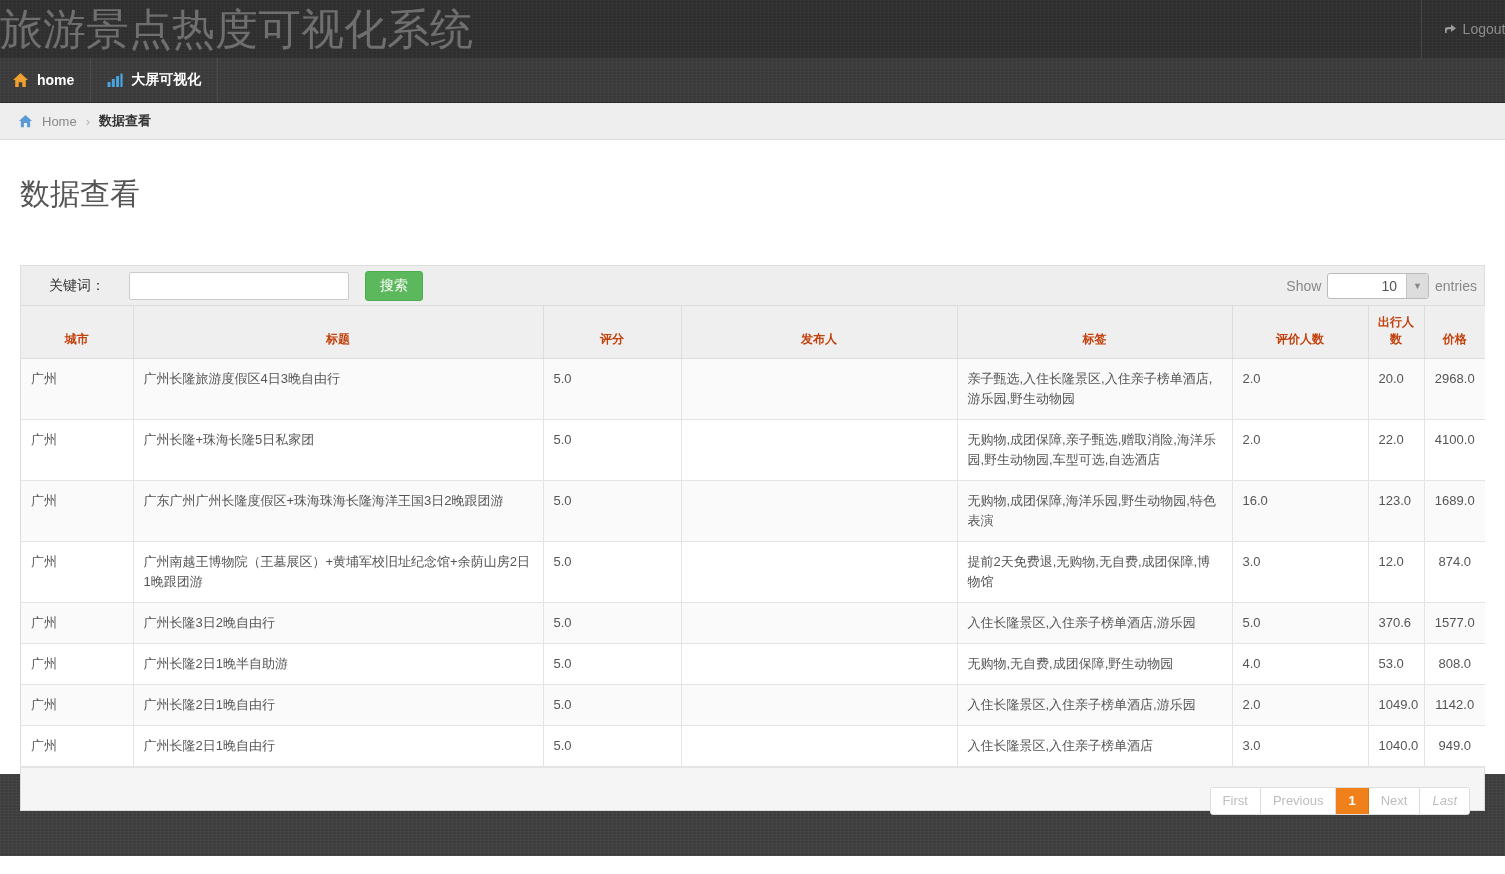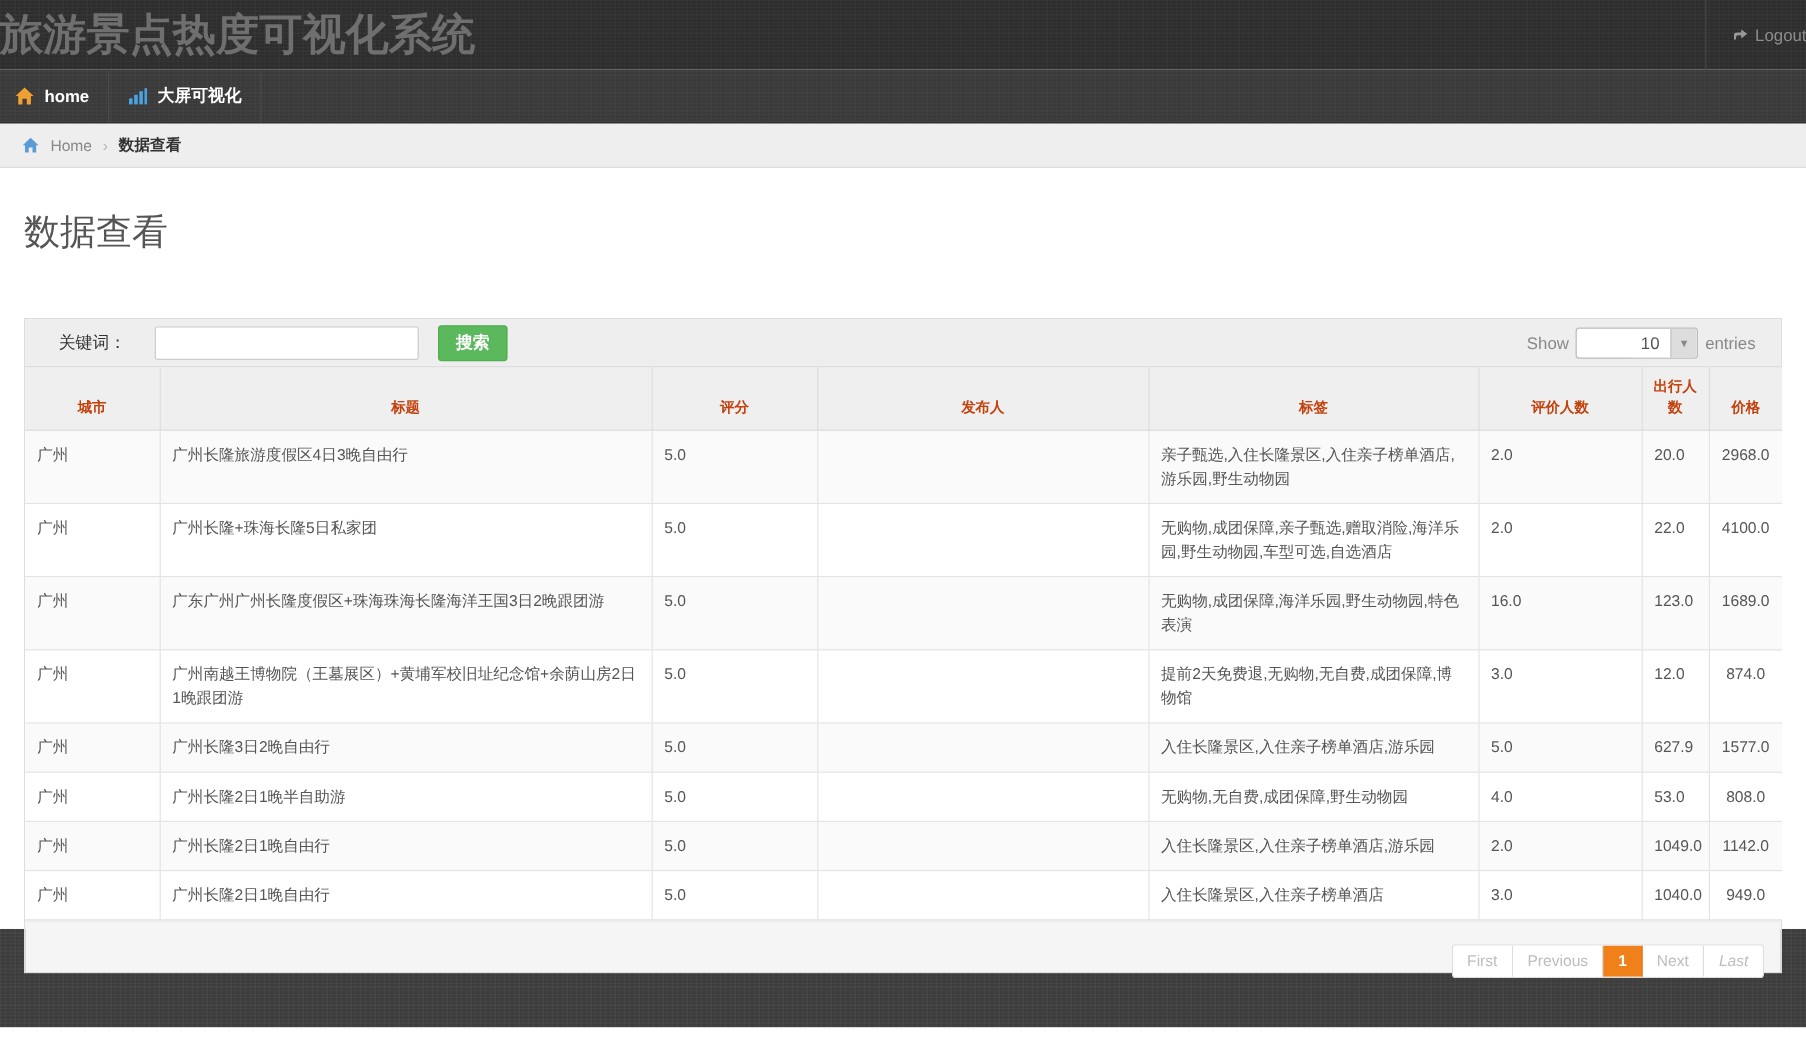--- a/index.html
+++ b/index.html
@@ -16,22 +16,22 @@
     position: relative;
     height: 58px;
     background: #2e2e2e;
     background-image:
       repeating-linear-gradient(0deg, rgba(255,255,255,0.022) 0px, rgba(255,255,255,0.022) 1px, transparent 1px, transparent 3px),
       repeating-linear-gradient(90deg, rgba(255,255,255,0.022) 0px, rgba(255,255,255,0.022) 1px, transparent 1px, transparent 4px);
     display: flex;
     align-items: center;
   }
   .app-title {
-    font-size: 36px;
-    font-weight: bold;
+    font-size: 43px;
+    font-weight: normal;
     color: #6f6f6f;
     letter-spacing: 0px;
     line-height: 58px;
     padding-left: 0px;
     white-space: nowrap;
   }
   .logout-box {
     position: absolute;
     right: 0; top: 0;
     height: 58px;
@@ -134,25 +134,24 @@
     margin-left: 16px;
     background: #5cb85c;
     border: 1px solid #4cae4c;
     color: #ffffff;
     height: 30px;
     padding: 0 14px;
     font-size: 14px;
     border-radius: 3px;
     cursor: pointer;
     font-family: inherit;
-    font-weight: bold;
   }
   .show-entries {
     position: absolute;
-    right: 21px;
+    right: 7px;
     display: flex;
     align-items: center;
     gap: 6px;
     font-size: 14px;
     color: #888888;
   }
   .entries-select {
     display: inline-flex;
     align-items: stretch;
     border: 1px solid #bbbbbb;
@@ -397,21 +396,21 @@
             <td>12.0</td>
             <td>874.0</td>
           </tr>
           <tr>
             <td>广州</td>
             <td>广州长隆3日2晚自由行</td>
             <td>5.0</td>
             <td></td>
             <td>入住长隆景区,入住亲子榜单酒店,游乐园</td>
             <td>5.0</td>
-            <td>627.9</td>
+            <td>370.6</td>
             <td>1577.0</td>
           </tr>
           <tr>
             <td>广州</td>
             <td>广州长隆2日1晚半自助游</td>
             <td>5.0</td>
             <td></td>
             <td>无购物,无自费,成团保障,野生动物园</td>
             <td>4.0</td>
             <td>53.0</td>

